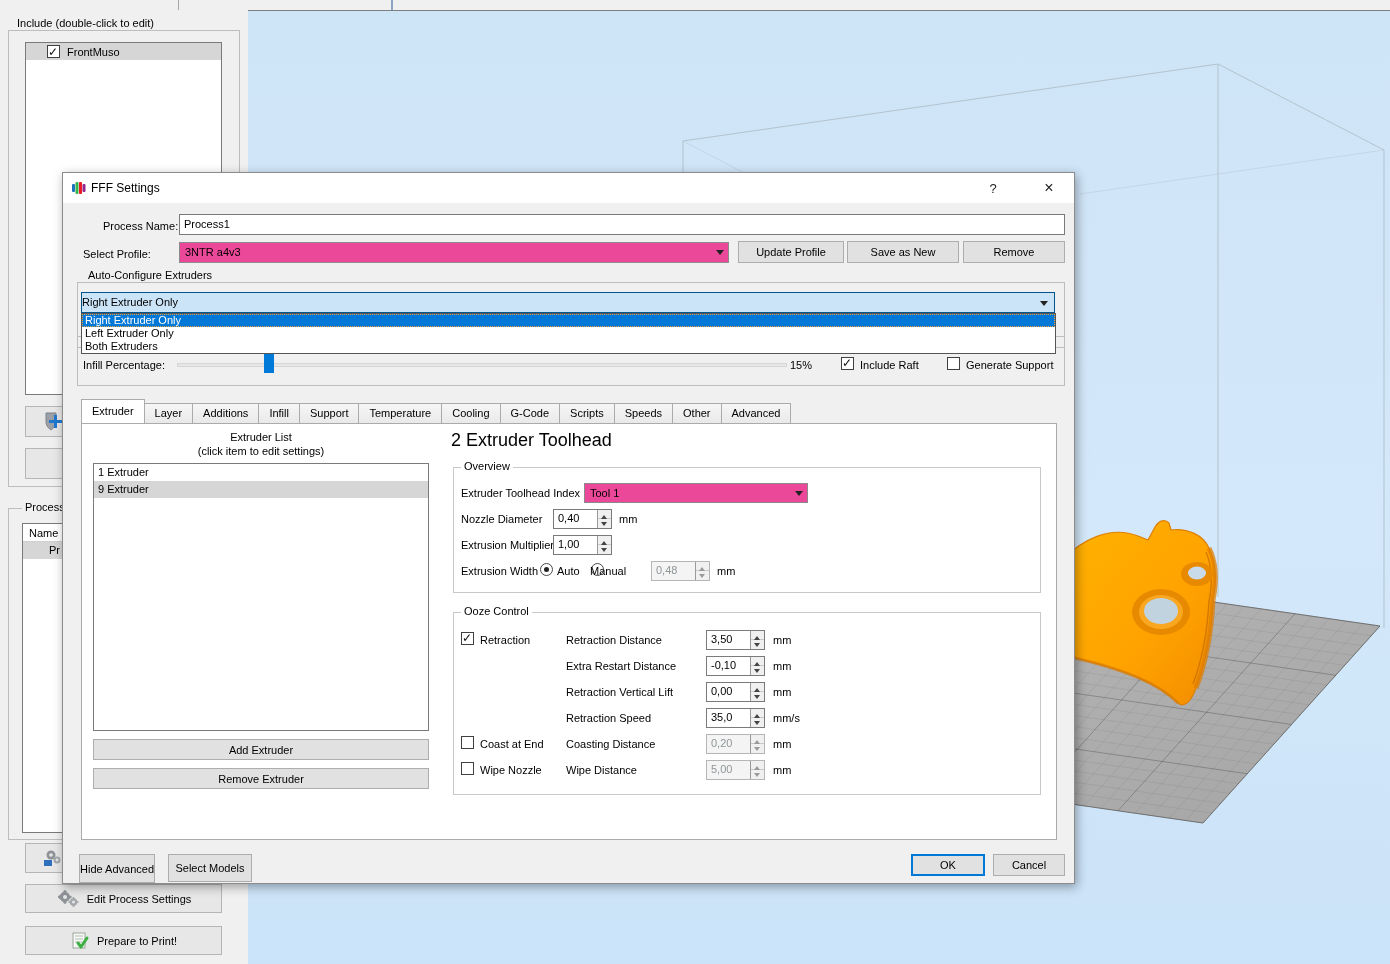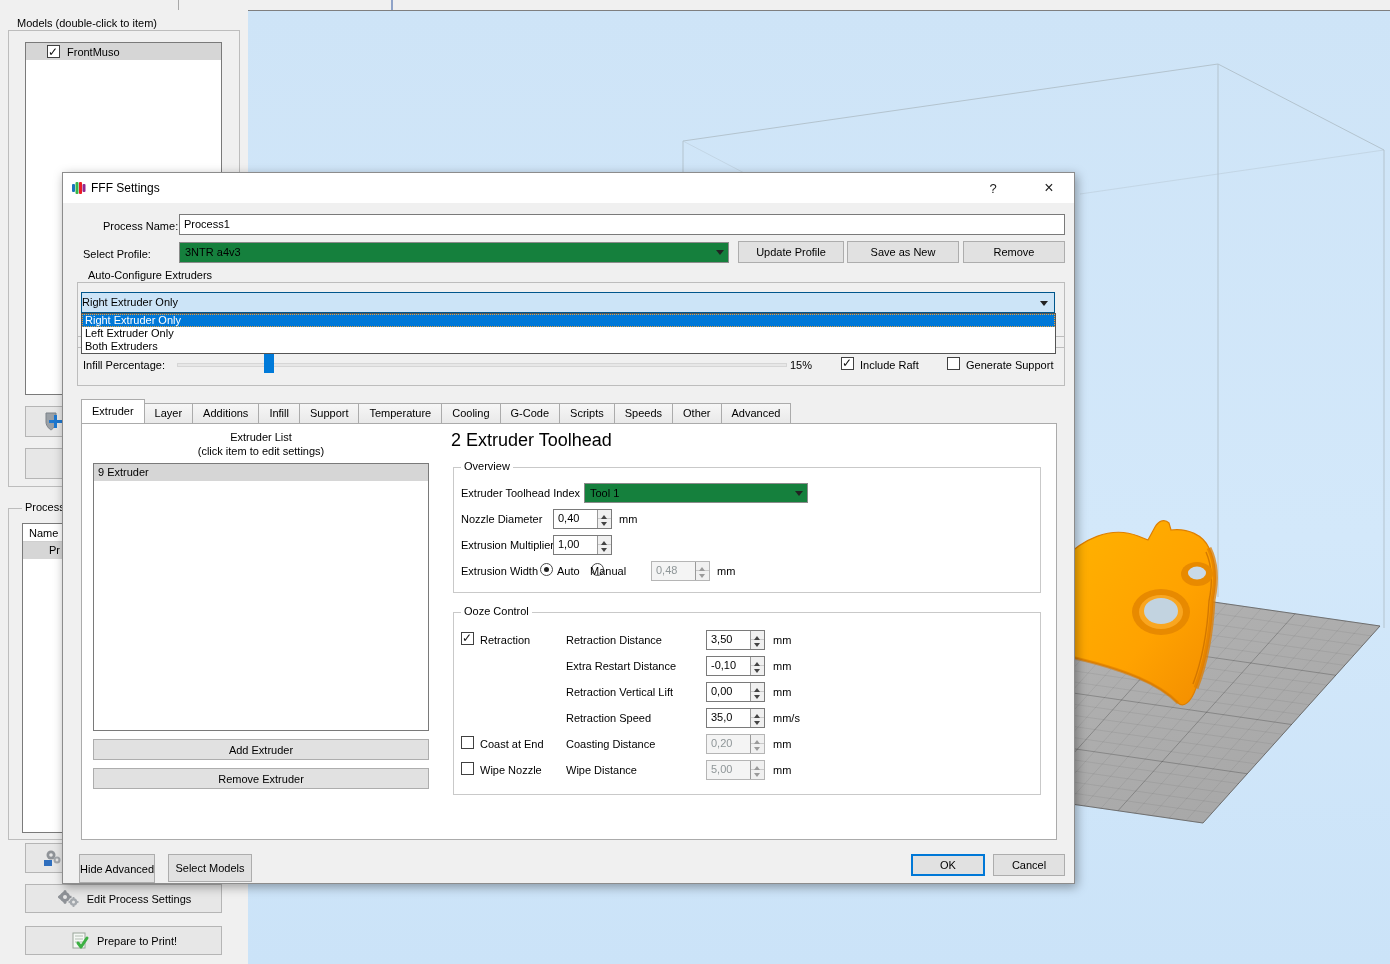--- a/index.html
+++ b/index.html
@@ -8,21 +8,21 @@
   .abs { position:absolute; }
 
   
   .btn { position:absolute; background:#e1e1e1; border:1px solid #adadad; font-size:11px;
          display:flex; align-items:center; justify-content:center; cursor:default; }
   .btn.default { border:1px solid #0078d7; box-shadow: inset 0 0 0 1px #0078d7; background:#e1e1e1; }
   .gbox { position:absolute; border:1px solid #bdbdbd; }
   .glabel { position:absolute; background:#f0f0f0; padding:0 3px; font-size:11px; white-space:nowrap; z-index:2; }
   .txt { position:absolute; background:#fff; border:1px solid #7a7a7a; font-size:11px; padding:2px 4px; line-height:15px; white-space:nowrap; }
   .lbl { position:absolute; font-size:11px; white-space:nowrap; }
-  .combo { position:absolute; background:#15803d; border:1px solid #8b8b8b; font-size:11px; }
+  .combo { position:absolute; background:#ec4899; border:1px solid #8b8b8b; font-size:11px; }
   .combo .cv { position:absolute; left:5px; top:0; line-height:19px; }
   .carrow { position:absolute; right:4px; top:7px; width:0; height:0;
             border:4px solid transparent; border-top:5px solid #222; }
   .cb { position:absolute; width:13px; height:13px; background:#fff; border:1px solid #404040; }
   .cb.on::after { content:"✓"; position:absolute; left:0px; top:-2px; font-size:12px; color:#111; }
   .radio { position:absolute; width:13px; height:13px; border:1px solid #4a4a4a; border-radius:50%; background:#fff; }
   .radio.on::after { content:""; position:absolute; left:3px; top:3px; width:5px; height:5px; border-radius:50%; background:#222; }
   .spin { position:absolute; width:59px; height:20px; background:#fff; border:1px solid #7a7a7a; }
   .spin .sv { position:absolute; left:4px; top:2px; font-size:11px; }
   .spin .arrows { position:absolute; right:0; top:0; bottom:0; width:14px; border-left:1px solid #9a9a9a; }
@@ -173,21 +173,21 @@
     <ellipse cx="1161" cy="612" rx="22" ry="17" fill="#f9a620"></ellipse>
     <ellipse cx="1161" cy="611" rx="17" ry="13" fill="#c2d3e0"></ellipse>
   </g>
 </svg>
 
 <div id="left-panel">
   <div class="abs" style="left:178px; top:0; width:1px; height:10px; background:#a8a8a8;"></div>
   <div class="abs" style="left:391px; top:0; width:2px; height:10px; background:#8fa3c8;"></div>
 
   <div class="gbox" style="left:8px; top:30px; width:232px; height:457px;"></div>
-  <span class="glabel" style="left:14px; top:17px;">Models (double-click to item)</span>
+  <span class="glabel" style="left:14px; top:17px;">Include (double-click to edit)</span>
 
   <div class="listbox" style="left:25px; top:42px; width:197px; height:353px;">
     <div class="li sel" style="position:relative;">
       <span class="cb on" style="left:21px; top:2px;"></span>
       <span class="lbl" style="left:41px; top:1px;">FrontMuso</span>
     </div>
   </div>
 
   <div class="btn panel-btn" style="left:25px; top:406px; width:197px; height:31px; justify-content:flex-start;">
     <svg width="26" height="24" viewBox="0 0 26 24" style="margin-left:14px;">
@@ -311,20 +311,21 @@
     <span class="tab">Scripts</span>
     <span class="tab">Speeds</span>
     <span class="tab">Other</span>
     <span class="tab">Advanced</span>
   </div>
   <div id="tab-panel"></div>
 
   <div class="lbl" style="left:30px; top:258px; width:336px; text-align:center;">Extruder List</div>
   <div class="lbl" style="left:30px; top:272px; width:336px; text-align:center;">(click item to edit settings)</div>
   <div class="listbox" style="left:30px; top:290px; width:336px; height:268px;">
+    <div class="li">1 Extruder</div>
     <div class="li sel">9 Extruder</div>
   </div>
   <div class="btn" style="left:30px; top:566px; width:336px; height:21px;">
       <span>Add Extruder</span>
     </div>
   <div class="btn" style="left:30px; top:595px; width:336px; height:21px;">
       <span>Remove Extruder</span>
     </div>
 
   <div class="heading" style="left:388px; top:257px;">2 Extruder Toolhead</div>

